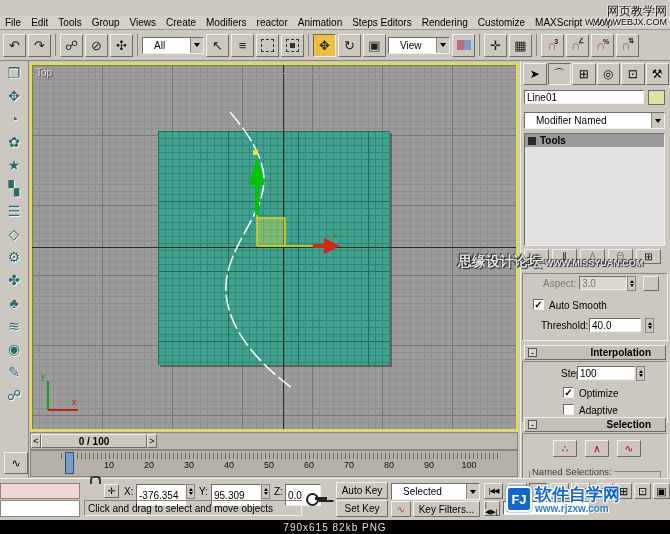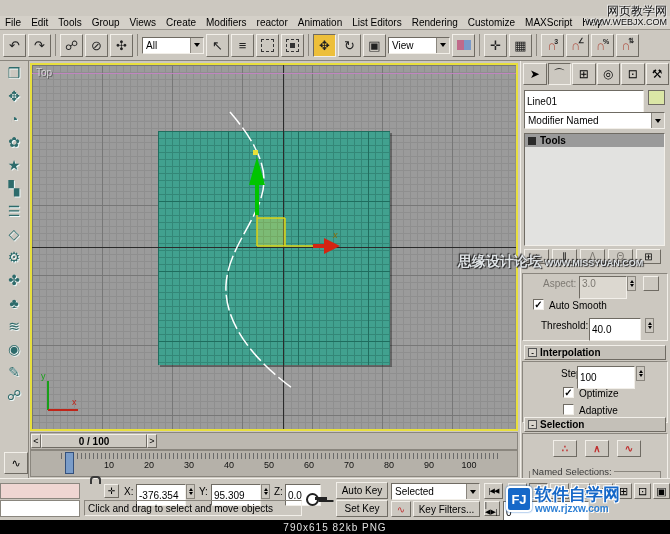--- a/index.html
+++ b/index.html
@@ -15,21 +15,21 @@
   #close-btn{background:#c8402c;color:#fff;border-color:#e89a8a #6a1608 #6a1608 #e89a8a}
   
   #menubar{left:0;top:16px;width:670px;height:14px;background:#d4d0c8;display:flex;align-items:center;gap:0;border-bottom:1px solid #9a968e;font-size:10px}
   #menubar .mi{padding:0 5px;height:14px;display:flex;align-items:center}
   
   #toolbar{left:0;top:30px;width:670px;height:31px;background:#ccc8c0;border-bottom:1px solid #8a867e;display:flex;align-items:center;padding-left:3px;gap:2px}
   .tb{width:23px;height:23px;font-size:13px;color:#222}
   .tb.active{background:#edbf3a;border-color:#6f6b63 #f2efe9 #f2efe9 #6f6b63}
   .tsep{width:1px;height:22px;background:#8a867e;margin:0 2px}
   .combo{height:17px;background:#fff;border:1px solid;border-color:#6f6b63 #f2efe9 #f2efe9 #6f6b63;display:flex;align-items:center;font-size:10px}
-  .combo .ctext{flex:1;padding-left:3px;overflow:hidden;white-space:nowrap}
+  .combo .ctext{flex:1;padding-left:11px;overflow:hidden;white-space:nowrap}
   .combo .cbtn{width:13px;height:100%;background:#ccc8c0;border-left:1px solid #8a867e;display:flex;align-items:center;justify-content:center}
   .tri-d{width:0;height:0;border-left:3px solid transparent;border-right:3px solid transparent;border-top:4px solid #000}
   .tri-u{width:0;height:0;border-left:3px solid transparent;border-right:3px solid transparent;border-bottom:4px solid #000}
   .spin{display:flex;flex-direction:column;gap:1px;width:9px;height:15px;justify-content:center;align-items:center;background:#ccc8c0;border:1px solid #8a867e}
   .spin .tri-u{border-left-width:2.5px;border-right-width:2.5px;border-bottom-width:3px}
   .spin .tri-d{border-left-width:2.5px;border-right-width:2.5px;border-top-width:3px}
   
   #left-toolbar{left:0;top:61px;width:29px;height:459px;background:#ccc8c0;border-right:1px solid #8a867e;display:flex;flex-direction:column;align-items:center;padding-top:4px;gap:7px}
   #left-toolbar .li{font-size:14px;color:#2d6b6b;text-shadow:1px 1px 0 #eef8f8}
   
@@ -44,22 +44,22 @@
   .axis-h{left:0;top:182px;width:100%;height:1px;background:#2a2a2a}
   .axis-v{left:251px;top:0;width:1px;height:100%;background:#2a2a2a}
   #vp-label{left:4px;top:2px;color:#d8d8d8;font-size:10px;text-shadow:1px 1px 0 #555}
   #pink-line{left:0;top:8px;width:100%;height:1px;background:#c583c5;opacity:.9}
   
   #cmdpanel{left:520px;top:61px;width:150px;height:459px;background:#ccc8c0;border-left:1px solid #f2efe9}
   #panel-tabs{left:2px;top:2px;width:146px;height:22px;display:flex;gap:1px}
   #panel-tabs .pt{flex:1;font-size:12px}
   .rollout-hdr{height:15px;background:#c4c0b8;border:1px solid;border-color:#f2efe9 #6f6b63 #6f6b63 #f2efe9;display:flex;align-items:center;font-weight:bold;font-size:10px}
   .rollout-hdr .minus{width:9px;height:9px;border:1px solid #555;background:#d8d4cc;font-size:8px;line-height:7px;text-align:center;margin:0 3px}
-  .rollout-hdr .rtitle{flex:1;text-align:left;margin-right:14px}
-  .field{background:#fff;border:1px solid;border-color:#6f6b63 #f2efe9 #f2efe9 #6f6b63;font-size:10px;padding:1px 2px;height:23px}
+  .rollout-hdr .rtitle{flex:1;text-align:right;margin-right:14px}
+  .field{background:#fff;border:1px solid;border-color:#6f6b63 #f2efe9 #f2efe9 #6f6b63;font-size:10px;padding:1px 2px;height:14px}
   input.field{width:100%}
   .cb{width:11px;height:11px;background:#fff;border:1px solid;border-color:#6f6b63 #f2efe9 #f2efe9 #6f6b63;font-size:10px;line-height:9px;text-align:center;font-weight:bold}
   .graylbl{color:#7d7972}
   
   #timeslider-row{left:30px;top:432px;width:488px;height:18px;background:#bcb8b0;border:1px solid #8a867e;display:flex;align-items:center}
   #slider-btn{width:106px;height:14px;font-size:10px;font-weight:bold}
   .sl-arrow{width:10px;height:14px;font-size:9px}
   #trackbar{left:30px;top:450px;width:488px;height:27px;background:#b5b1a9;border:1px solid #8a867e}
   #ticks-strip{left:30px;top:2px;width:440px;height:6px;
     background-image:repeating-linear-gradient(90deg,#6a6a6a 0 1px,transparent 1px 4px)}
@@ -107,21 +107,21 @@
   <div id="menubar" class="abs">
     <span class="mi">File</span>
     <span class="mi">Edit</span>
     <span class="mi">Tools</span>
     <span class="mi">Group</span>
     <span class="mi">Views</span>
     <span class="mi">Create</span>
     <span class="mi">Modifiers</span>
     <span class="mi">reactor</span>
     <span class="mi">Animation</span>
-    <span class="mi">List Editors</span>
+    <span class="mi">Steps Editors</span>
     <span class="mi">Rendering</span>
     <span class="mi">Customize</span>
     <span class="mi">MAXScript</span>
     <span class="mi">Help</span>
   </div>
 
   <div id="toolbar" class="abs">
     <span class="tb btn3d">↶</span>
     <span class="tb btn3d">↷</span>
     <span class="tsep"></span>

